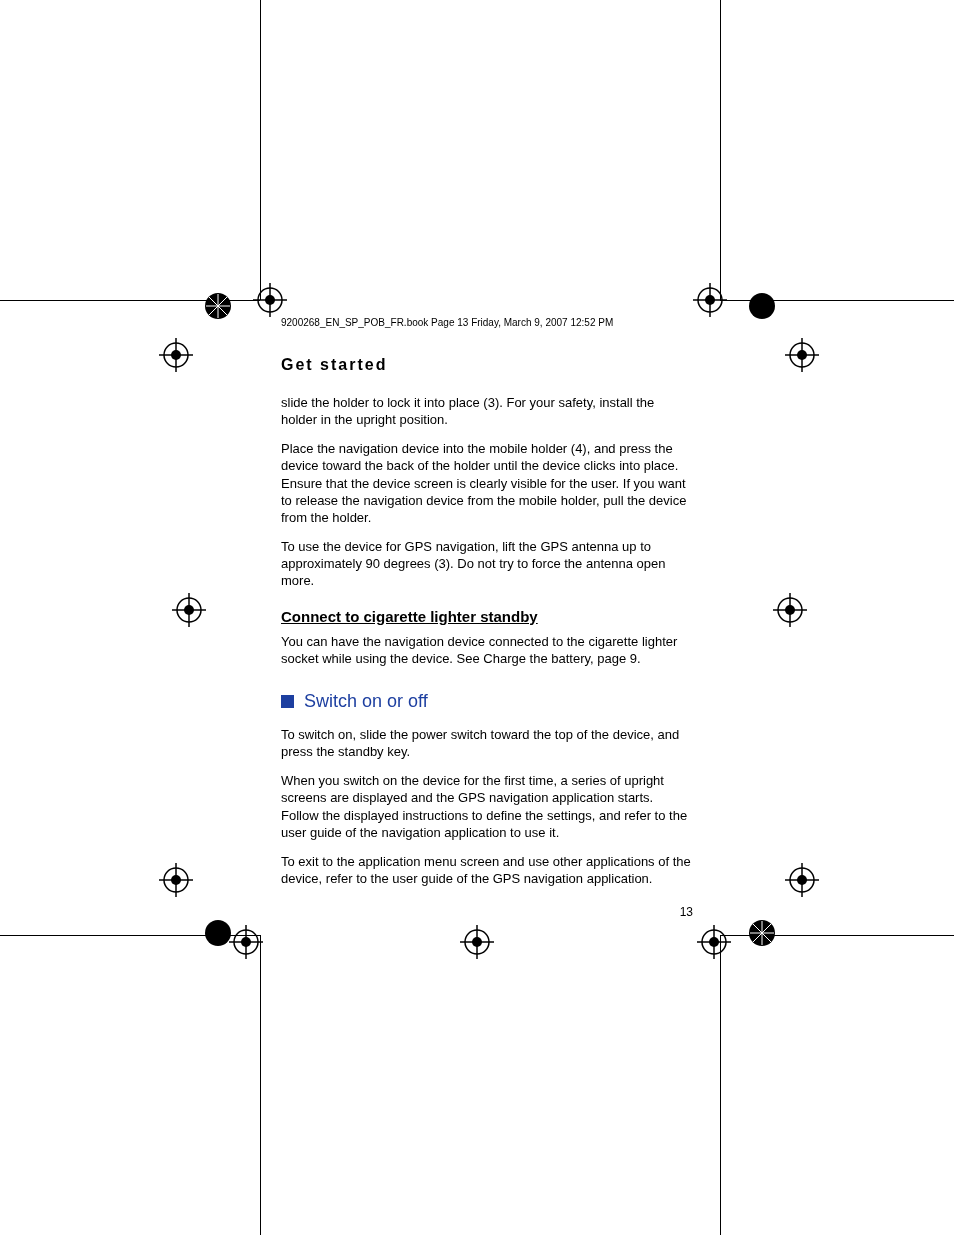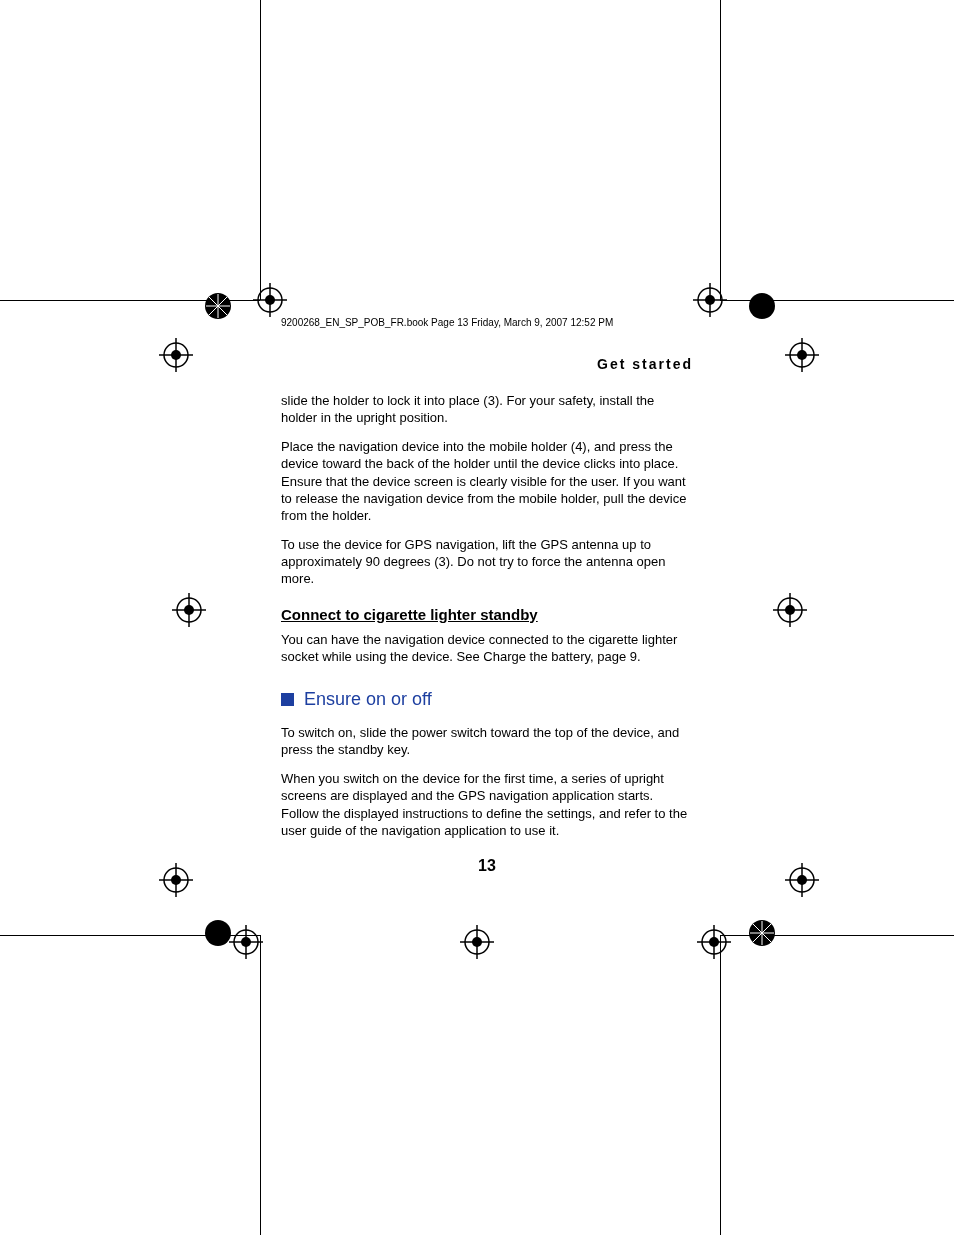--- a/index.html
+++ b/index.html
@@ -34,22 +34,21 @@
     top: 310px;
     width: 412px;
     margin-top: 7px;
   }
   .header-line {
     font-size: 10px;
     color: #000;
     margin-bottom: 28px;
   }
   .running-head {
-    text-align: right;
-    font-size: 14px;
+    font-size: 16px;
     font-weight: bold;
     letter-spacing: 2px;
     margin-bottom: 20px;
     color: #000;
   }
   .body-text {
     font-size: 13px;
     line-height: 1.32;
     color: #000;
     margin: 0 0 12px 0;
@@ -72,23 +71,23 @@
     background: #1d3fa0;
     margin-right: 10px;
     flex-shrink: 0;
   }
   .section-title {
     font-size: 18px;
     color: #1d3fa0;
     font-weight: normal;
   }
   .page-num {
-    text-align: center;
-    font-size: 16px;
-    font-weight: bold;
+    text-align: right;
+    font-size: 12px;
+    font-weight: normal;
     margin-top: 18px;
   }
 </style>
 </head>
 <body>
 
 <div class="crop-line-h" style="left:0;top:300px;width:260px"></div>
 <div class="crop-line-h" style="left:720px;top:300px;width:234px"></div>
 <div class="crop-line-h" style="left:0;top:935px;width:260px"></div>
 <div class="crop-line-h" style="left:720px;top:935px;width:234px"></div>
@@ -220,20 +219,21 @@
 
   <p class="body-text">slide the holder to lock it into place (3). For your safety, install the holder in the upright position.</p>
   <p class="body-text">Place the navigation device into the mobile holder (4), and press the device toward the back of the holder until the device clicks into place. Ensure that the device screen is clearly visible for the user. If you want to release the navigation device from the mobile holder, pull the device from the holder.</p>
   <p class="body-text">To use the device for GPS navigation, lift the GPS antenna up to approximately 90 degrees (3). Do not try to force the antenna open more.</p>
 
   <div class="sub-underline">Connect to cigarette lighter standby</div>
   <p class="body-text">You can have the navigation device connected to the cigarette lighter socket while using the device. See Charge the battery, page 9.</p>
 
   <div class="section-row">
     <span class="section-bullet"></span>
-    <span class="section-title">Ensure on or off</span>
+    <span class="section-title">Switch on or off</span>
   </div>
 
   <p class="body-text">To switch on, slide the power switch toward the top of the device, and press the standby key.</p>
   <p class="body-text">When you switch on the device for the first time, a series of upright screens are displayed and the GPS navigation application starts. Follow the displayed instructions to define the settings, and refer to the user guide of the navigation application to use it.</p>
+  <p class="body-text">To exit to the application menu screen and use other applications of the device, refer to the user guide of the GPS navigation application.</p>
 
   <div class="page-num">13</div>
 </div>
 
 </body></html>

